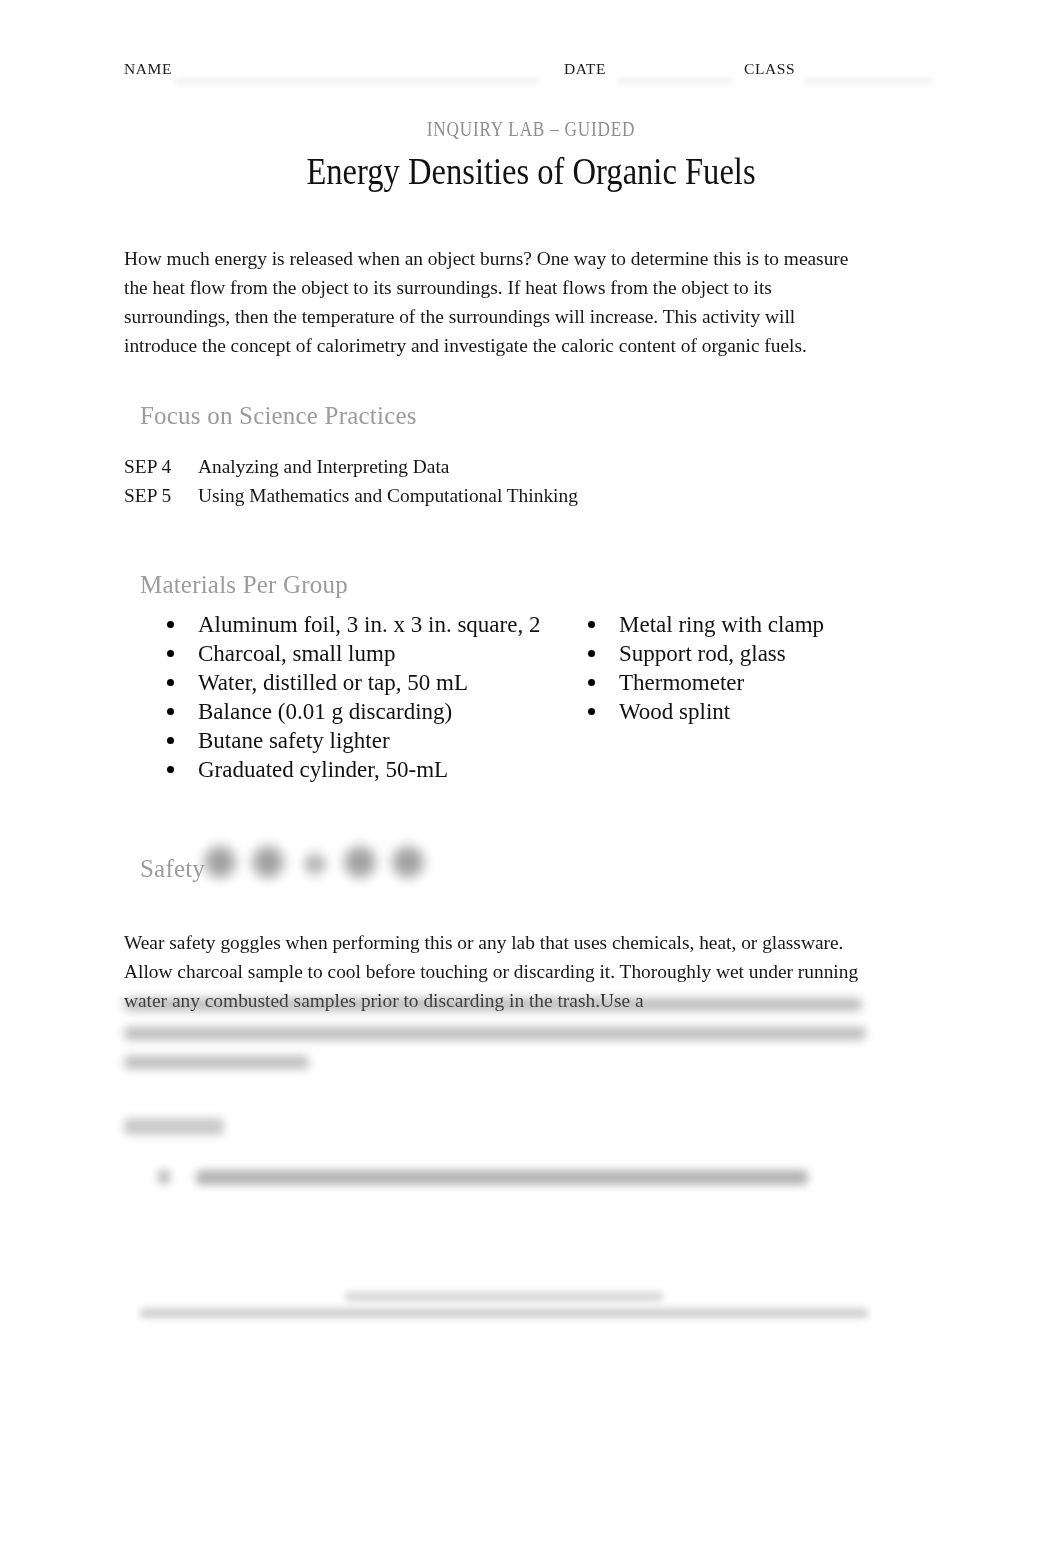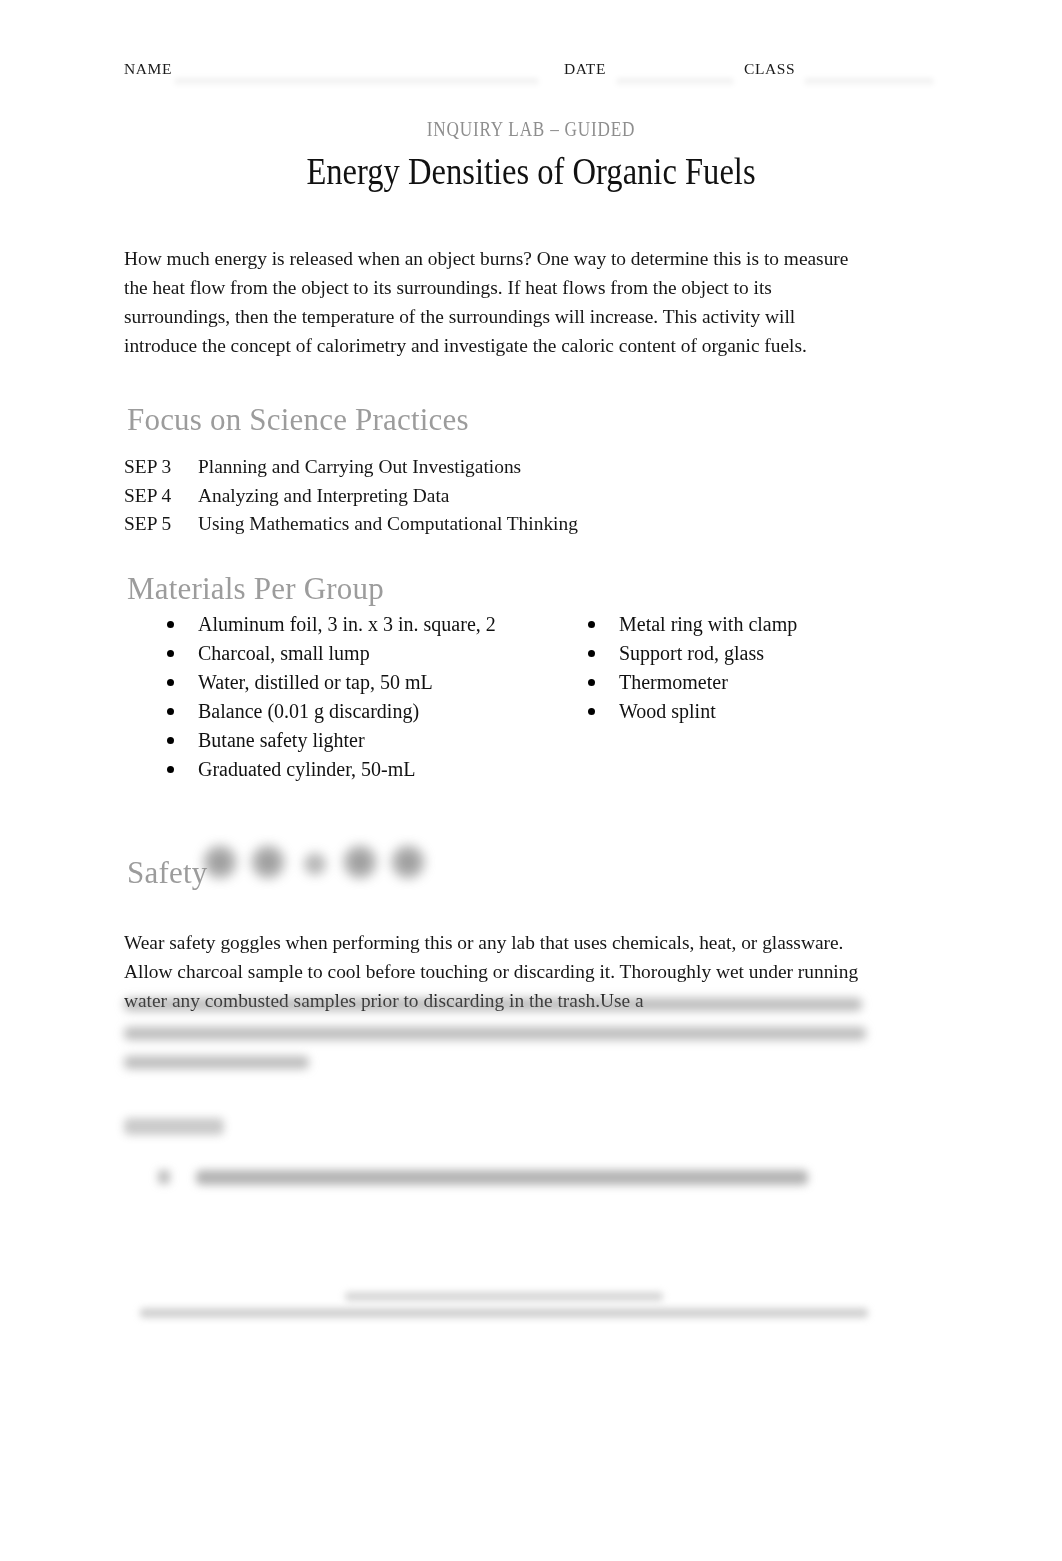--- a/index.html
+++ b/index.html
@@ -90,22 +90,22 @@
     line-height: 28.8px;
     color: #161616;
     text-align: left;
     font-family: Liberation Serif, serif;
   }
   #intro { top: 226px; }
 
   
   .sec-head {
     position: absolute;
-    left: 127px;
-    font-size: 31px;
+    left: 140px;
+    font-size: 25px;
     color: #9c9c9c;
     font-family: "Liberation Serif", "DejaVu Serif", serif;
     letter-spacing: .2px;
     white-space: nowrap;
   }
   #h-sep      { top: 402px; }
   #h-mat      { top: 571px; }
   #h-safety   { top: 855px; }
 
   
@@ -131,21 +131,21 @@
   .mat-col {
     position: absolute;
     top: 610px;
   }
   #mat-left  { left: 162px; width: 400px; }
   #mat-right { left: 583px; width: 380px; }
   .mat-item {
     position: relative;
     height: 29px;
     line-height: 29px;
-    font-size: 20px;
+    font-size: 23px;
     color: #111;
     padding-left: 36px;
     white-space: nowrap;
   }
   .mat-item .bullet {
     position: absolute;
     left: 5px;
     top: 50%;
     width: 7px;
     height: 7px;
@@ -278,23 +278,20 @@
   </div>
 
   <div class="kicker">INQUIRY LAB – GUIDED</div>
   <h1 class="doc-title" style="margin:0;font-weight:normal;">Energy Densities of Organic Fuels</h1>
 
   <p class="para" id="intro">How much energy is released when an object burns? One way to determine this is to measure the heat flow from the object to its surroundings. If heat flows from the object to its surroundings, then the temperature of the surroundings will increase. This activity will introduce the concept of calorimetry and investigate the caloric content of organic fuels.</p>
 
   <div class="sec-head" id="h-sep">Focus on Science Practices</div>
 
   <div class="sep-list">
-    <div class="sep-row">
-      <span class="sep-code">SEP 3</span><span>Planning and Carrying Out Investigations</span>
-    </div>
     <div class="sep-row">
       <span class="sep-code">SEP 4</span><span>Analyzing and Interpreting Data</span>
     </div>
     <div class="sep-row">
       <span class="sep-code">SEP 5</span><span>Using Mathematics and Computational Thinking</span>
     </div>
   </div>
 
   <div class="sec-head" id="h-mat">Materials Per Group</div>
 

